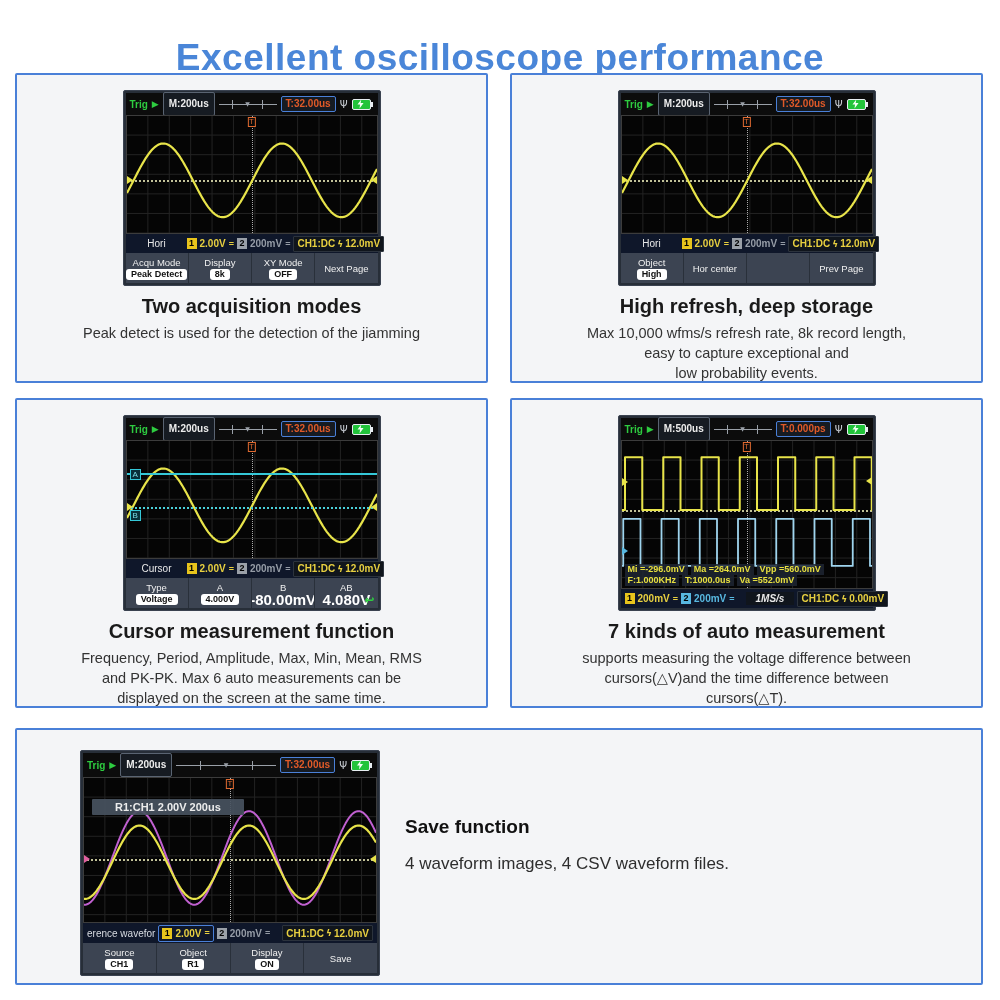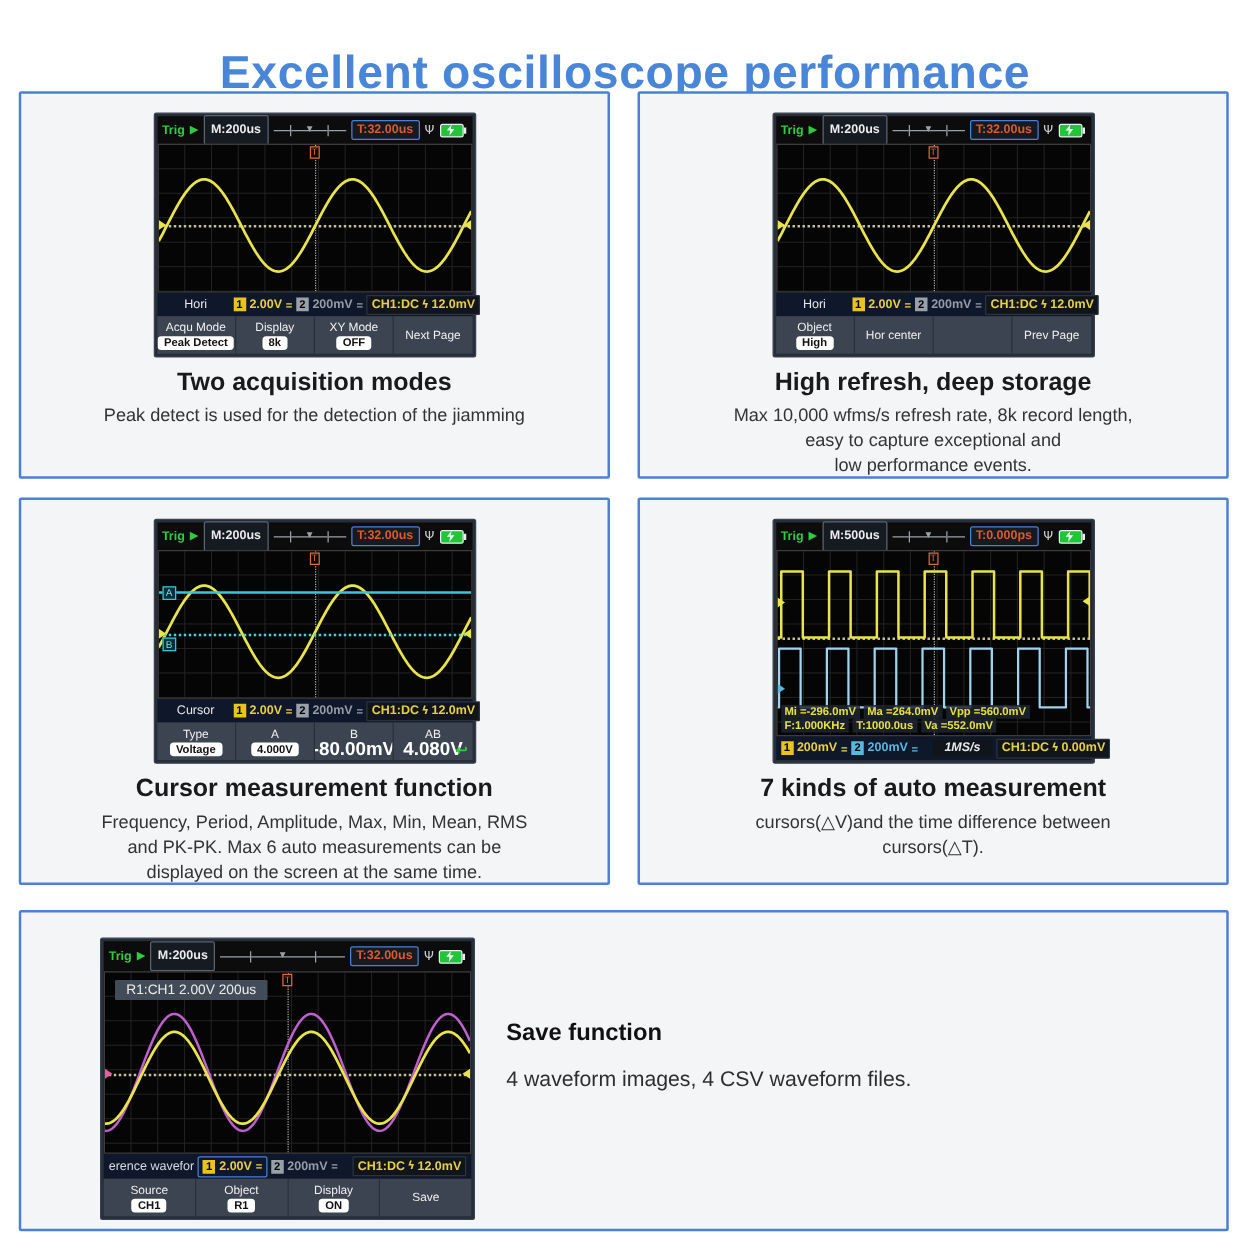--- a/index.html
+++ b/index.html
@@ -64,22 +64,22 @@
   .cB{top:56%;border-top:2px dotted #4ad0da;}
   .clabel{position:absolute;left:3px;background:#08303a;border:1px solid #35c8d8;color:#7adee8;
           font-size:8px;line-height:9px;padding:0 2px;}
   .cA .clabel{top:-6px;}
   .cB .clabel{top:1px;}
 
   .meas{position:absolute;left:3px;bottom:2px;z-index:5;font-size:9px;font-weight:bold;
         color:#e8e040;line-height:11px;white-space:nowrap;}
   .meas span{background:rgba(30,38,50,.85);padding:0 3px;margin-right:3px;display:inline-block;}
 
-  .overlay5{position:absolute;left:8px;top:6px;background:rgba(72,82,96,.92);color:#ececec;
-            font-weight:normal;font-size:11px;padding:2px 9px;z-index:5;border-radius:1px;}
+  .overlay5{position:absolute;left:8px;top:21px;background:rgba(72,82,96,.92);color:#ececec;
+            font-weight:bold;font-size:11px;padding:2px 23px;z-index:5;border-radius:1px;}
 
   .sstatus{height:19px;background:#0f172a;display:flex;align-items:center;gap:3px;padding:0 4px;
            flex:none;font-size:10px;white-space:nowrap;}
   .scope-lg .sstatus{height:20px;}
   .smode{color:#e8e8e8;width:54px;text-align:center;flex:none;}
   .wlabel{color:#d8dce2;font-size:10px;flex:none;}
   .b1{background:#e8c41c;color:#000;font-weight:bold;font-size:9px;width:10px;height:11px;
       line-height:11px;text-align:center;flex:none;}
   .v1{color:#e8d040;font-weight:bold;}
   .b2{background:#9aa0a8;color:#000;font-weight:bold;font-size:9px;width:10px;height:11px;
@@ -246,21 +246,21 @@
       <div class="mi">
         <span class="milabel">Prev Page</span>
       </div>
     </div>
   </div>
   <div class="caption">
     <div class="chead">High refresh, deep storage</div>
     <div class="cdesc">
       <div>Max 10,000 wfms/s refresh rate, 8k record length,</div>
       <div>easy to capture exceptional and</div>
-      <div>low performance events.</div>
+      <div>low probability events.</div>
     </div>
   </div>
 </section>
 
 <section class="card" id="card2">
   <div class="scope scope-sm">
     <div class="sheader">
       <span class="trig">Trig</span>
       <span class="play icon">▶</span>
       <span class="tbase">M:200us</span>
@@ -388,20 +388,21 @@
       <span class="trigbox">
         <span>CH1:DC</span>
         <span class="edge icon">ϟ</span>
         <span>0.00mV</span>
       </span>
     </div>
   </div>
   <div class="caption">
     <div class="chead">7 kinds of auto measurement</div>
     <div class="cdesc">
+      <div>supports measuring the voltage difference between</div>
       <div>cursors(△V)and the time difference between</div>
       <div>cursors(△T).</div>
     </div>
   </div>
 </section>
 
 <section class="card" id="card4">
   <div class="scope scope-lg">
     <div class="sheader">
       <span class="trig">Trig</span>

